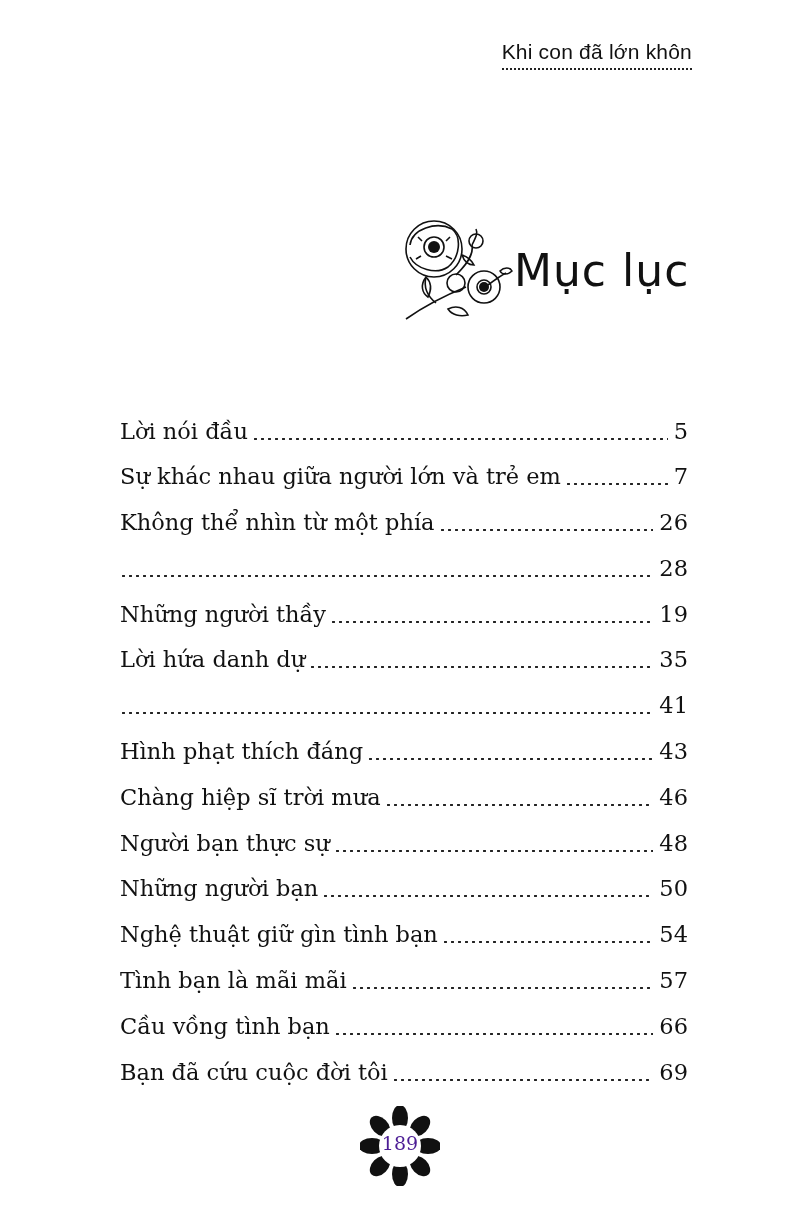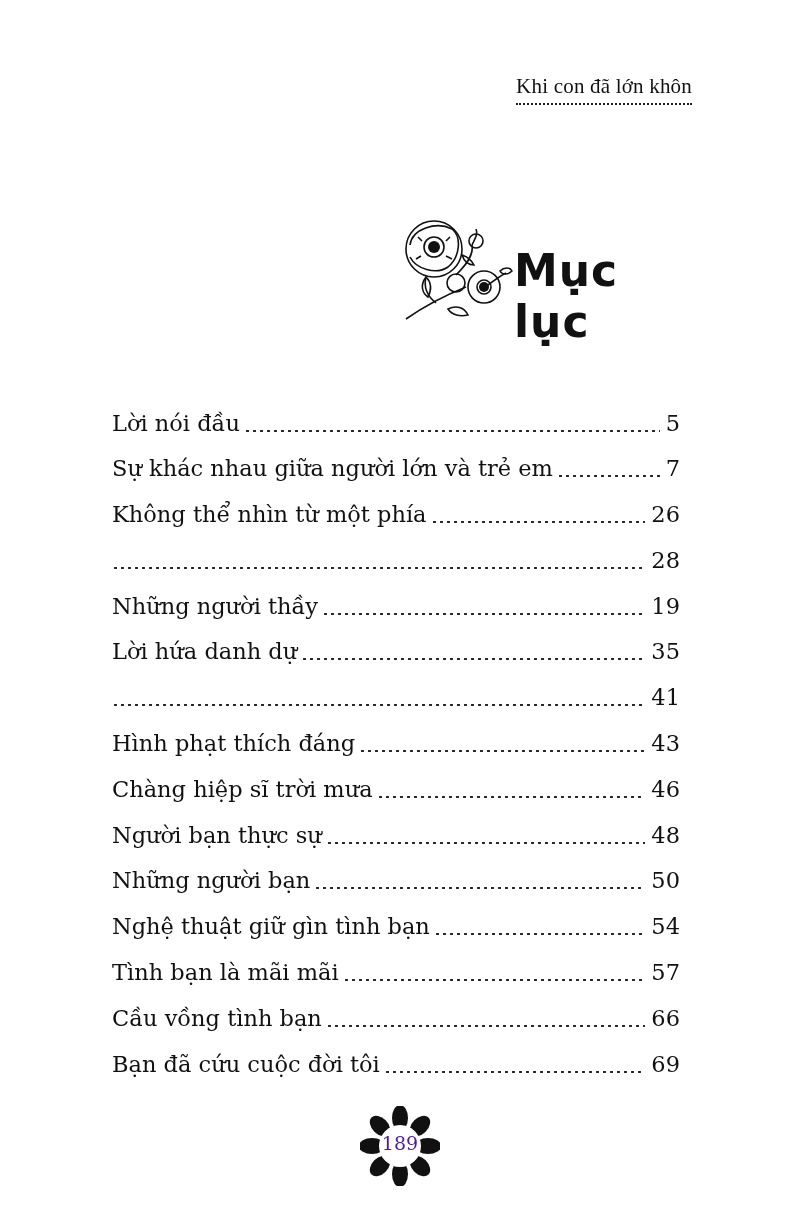--- a/index.html
+++ b/index.html
@@ -1,36 +1,35 @@
 <!DOCTYPE html>
 <html><head>
 <meta charset="utf-8">
 <style>
   html, body { margin: 0; padding: 0; background: #ffffff; }
   body { width: 800px; height: 1232px; position: relative; overflow: hidden; color: #111; }
   .running-header {
     position: absolute; top: 40px; right: 108px;
-    font-family: Liberation Serif, serif; font-size: 21px; color: #111;
+    font-family: Liberation Sans, sans-serif; font-size: 21px; color: #111;
     padding-bottom: 4px;
     border-bottom: 2px dotted #222;
     letter-spacing: 0.2px;
-    margin-top: 34px;
   }
   .title-block {
     position: absolute; top: 215px; left: 396px; width: 310px; height: 110px;
   }
   .title-block svg { position: absolute; left: 0; top: 0; }
   .title-text {
     position: absolute; left: 118px; top: 30px;
-    font-family: "DejaVu Sans", sans-serif; font-size: 44px; font-weight: 700;
+    font-family: "DejaVu Sans", sans-serif; font-size: 44px; font-weight: 400;
     color: #111; letter-spacing: 1px;
   }
   .toc {
     position: absolute; top: 408px; left: 112px; width: 568px;
-    list-style: none; margin: 0; padding: 0;
+    list-style: none; margin: 8px; padding: 0;
     font-family: "DejaVu Serif", serif; font-size: 22.5px; color: #111;
   }
   .toc li {
     display: flex; align-items: baseline; height: 45.8px; white-space: nowrap;
   }
   .toc .label { flex: 0 0 auto; padding-right: 4px; }
   .toc .leader {
     flex: 1 1 auto; overflow: hidden; height: 1em; position: relative; top: 2px;
     background-image: radial-gradient(circle, #222 1.1px, transparent 1.4px);
     background-size: 7px 4px; background-repeat: repeat-x; background-position: left bottom;

